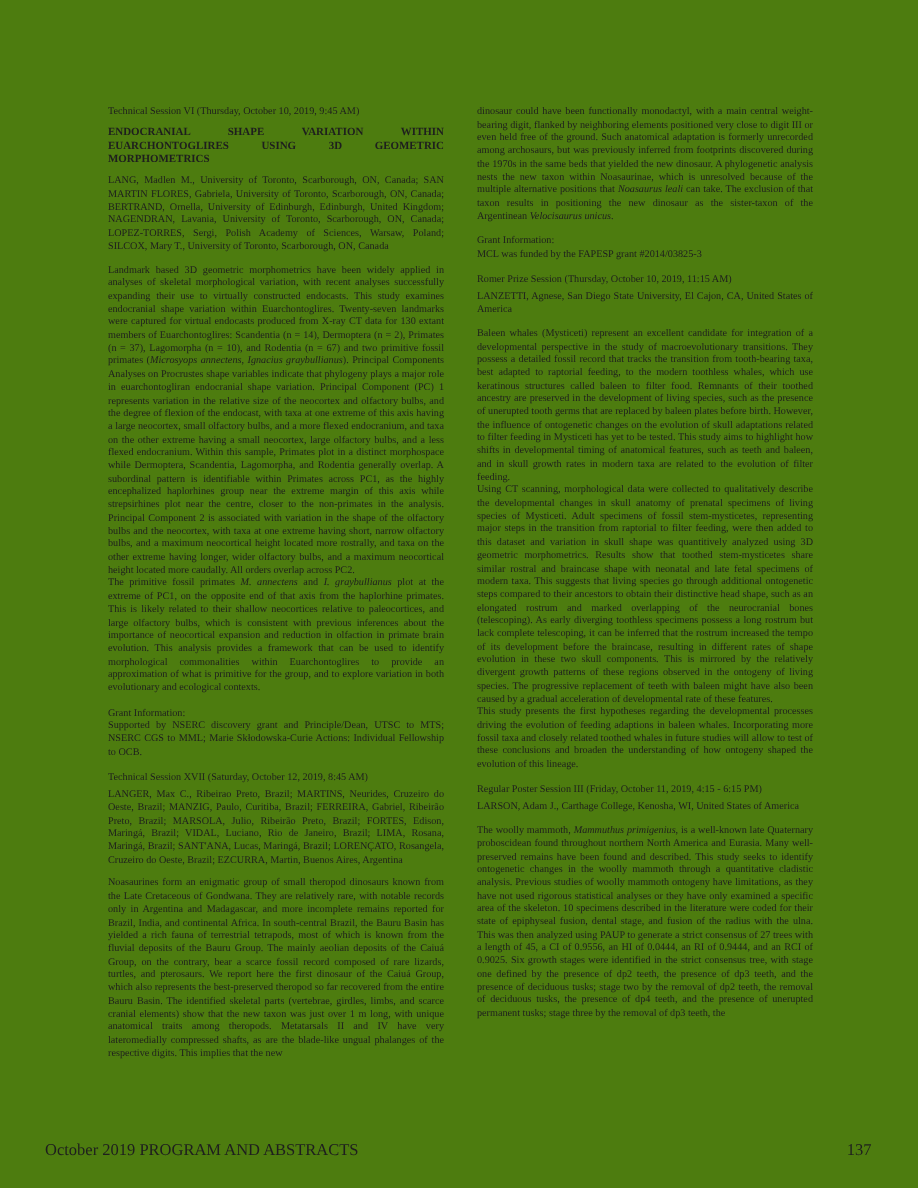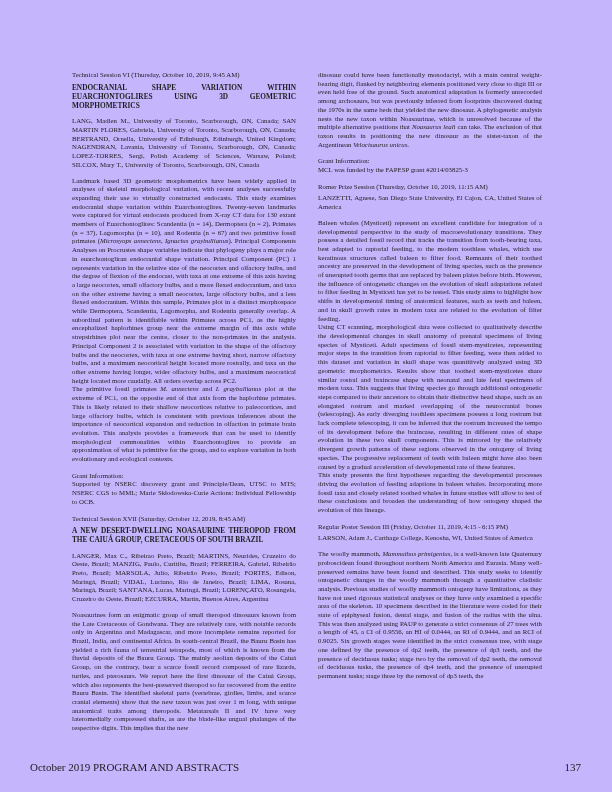--- a/index.html
+++ b/index.html
@@ -5,21 +5,21 @@
   * { margin:0; padding:0; box-sizing:border-box; }
   html,body { background:#ffffff; }
   body {
     width:612px; height:792px;
     font-family:"Liberation Serif", serif;
     color:#1e1e1e;
   }
   .page {
     position:relative;
     width:612px; height:792px;
-    background:#c4b5fd;
+    background:#4d7c0f;
     overflow:hidden;
   }
   .columns {
     position:absolute;
     left:72px; top:71px;
     width:470px;
     display:flex;
     gap:22px;
   }
   .col {
@@ -60,21 +60,20 @@
 
     <div class="col">
       <p class="session">Technical Session VI (Thursday, October 10, 2019, 9:45 AM)</p>
       <h2 class="abs-title">ENDOCRANIAL SHAPE VARIATION WITHIN EUARCHONTOGLIRES USING 3D GEOMETRIC MORPHOMETRICS</h2>
       <p class="authors">LANG, Madlen M., University of Toronto, Scarborough, ON, Canada; SAN MARTIN FLORES, Gabriela, University of Toronto, Scarborough, ON, Canada; BERTRAND, Ornella, University of Edinburgh, Edinburgh, United Kingdom; NAGENDRAN, Lavania, University of Toronto, Scarborough, ON, Canada; LOPEZ-TORRES, Sergi, Polish Academy of Sciences, Warsaw, Poland; SILCOX, Mary T., University of Toronto, Scarborough, ON, Canada</p>
       <p class="para"><span>Landmark based 3D geometric morphometrics have been widely applied in analyses of skeletal morphological variation, with recent analyses successfully expanding their use to virtually constructed endocasts. This study examines endocranial shape variation within Euarchontoglires. Twenty-seven landmarks were captured for virtual endocasts produced from X-ray CT data for 130 extant members of Euarchontoglires: Scandentia (n = 14), Dermoptera (n = 2), Primates (n = 37), Lagomorpha (n = 10), and Rodentia (n = 67) and two primitive fossil primates (</span><i>Microsyops annectens</i><span>, </span><i>Ignacius graybullianus</i><span>). Principal Components Analyses on Procrustes shape variables indicate that phylogeny plays a major role in euarchontogliran endocranial shape variation. Principal Component (PC) 1 represents variation in the relative size of the neocortex and olfactory bulbs, and the degree of flexion of the endocast, with taxa at one extreme of this axis having a large neocortex, small olfactory bulbs, and a more flexed endocranium, and taxa on the other extreme having a small neocortex, large olfactory bulbs, and a less flexed endocranium. Within this sample, Primates plot in a distinct morphospace while Dermoptera, Scandentia, Lagomorpha, and Rodentia generally overlap. A subordinal pattern is identifiable within Primates across PC1, as the highly encephalized haplorhines group near the extreme margin of this axis while strepsirhines plot near the centre, closer to the non-primates in the analysis. Principal Component 2 is associated with variation in the shape of the olfactory bulbs and the neocortex, with taxa at one extreme having short, narrow olfactory bulbs, and a maximum neocortical height located more rostrally, and taxa on the other extreme having longer, wider olfactory bulbs, and a maximum neocortical height located more caudally. All orders overlap across PC2.</span></p>
       <p class="para"><span>The primitive fossil primates </span><i>M. annectens</i><span> and </span><i>I. graybullianus</i><span> plot at the extreme of PC1, on the opposite end of that axis from the haplorhine primates. This is likely related to their shallow neocortices relative to paleocortices, and large olfactory bulbs, which is consistent with previous inferences about the importance of neocortical expansion and reduction in olfaction in primate brain evolution. This analysis provides a framework that can be used to identify morphological commonalities within Euarchontoglires to provide an approximation of what is primitive for the group, and to explore variation in both evolutionary and ecological contexts.</span></p>
       <p class="grant-label">Grant Information:</p>
       <p class="para">Supported by NSERC discovery grant and Principle/Dean, UTSC to MTS; NSERC CGS to MML; Marie Skłodowska-Curie Actions: Individual Fellowship to OCB.</p>
       <p class="session mt">Technical Session XVII (Saturday, October 12, 2019, 8:45 AM)</p>
-      <h2 class="abs-title">A NEW DESERT-DWELLING NOASAURINE THEROPOD FROM THE CAIUÁ GROUP, CRETACEOUS OF SOUTH BRAZIL</h2>
       <p class="authors">LANGER, Max C., Ribeirao Preto, Brazil; MARTINS, Neurides, Cruzeiro do Oeste, Brazil; MANZIG, Paulo, Curitiba, Brazil; FERREIRA, Gabriel, Ribeirão Preto, Brazil; MARSOLA, Julio, Ribeirão Preto, Brazil; FORTES, Edison, Maringá, Brazil; VIDAL, Luciano, Rio de Janeiro, Brazil; LIMA, Rosana, Maringá, Brazil; SANT'ANA, Lucas, Maringá, Brazil; LORENÇATO, Rosangela, Cruzeiro do Oeste, Brazil; EZCURRA, Martin, Buenos Aires, Argentina</p>
       <p class="para">Noasaurines form an enigmatic group of small theropod dinosaurs known from the Late Cretaceous of Gondwana. They are relatively rare, with notable records only in Argentina and Madagascar, and more incomplete remains reported for Brazil, India, and continental Africa. In south-central Brazil, the Bauru Basin has yielded a rich fauna of terrestrial tetrapods, most of which is known from the fluvial deposits of the Bauru Group. The mainly aeolian deposits of the Caiuá Group, on the contrary, bear a scarce fossil record composed of rare lizards, turtles, and pterosaurs. We report here the first dinosaur of the Caiuá Group, which also represents the best-preserved theropod so far recovered from the entire Bauru Basin. The identified skeletal parts (vertebrae, girdles, limbs, and scarce cranial elements) show that the new taxon was just over 1 m long, with unique anatomical traits among theropods. Metatarsals II and IV have very lateromedially compressed shafts, as are the blade-like ungual phalanges of the respective digits. This implies that the new</p>
     </div>
 
     <div class="col">
       <p class="para"><span>dinosaur could have been functionally monodactyl, with a main central weight-bearing digit, flanked by neighboring elements positioned very close to digit III or even held free of the ground. Such anatomical adaptation is formerly unrecorded among archosaurs, but was previously inferred from footprints discovered during the 1970s in the same beds that yielded the new dinosaur. A phylogenetic analysis nests the new taxon within Noasaurinae, which is unresolved because of the multiple alternative positions that </span><i>Noasaurus leali</i><span> can take. The exclusion of that taxon results in positioning the new dinosaur as the sister-taxon of the Argentinean </span><i>Velocisaurus unicus</i><span>.</span></p>
       <p class="grant-label">Grant Information:</p>
       <p class="para">MCL was funded by the FAPESP grant #2014/03825-3</p>
       <p class="session mt">Romer Prize Session (Thursday, October 10, 2019, 11:15 AM)</p>
       <p class="authors">LANZETTI, Agnese, San Diego State University, El Cajon, CA, United States of America</p>

